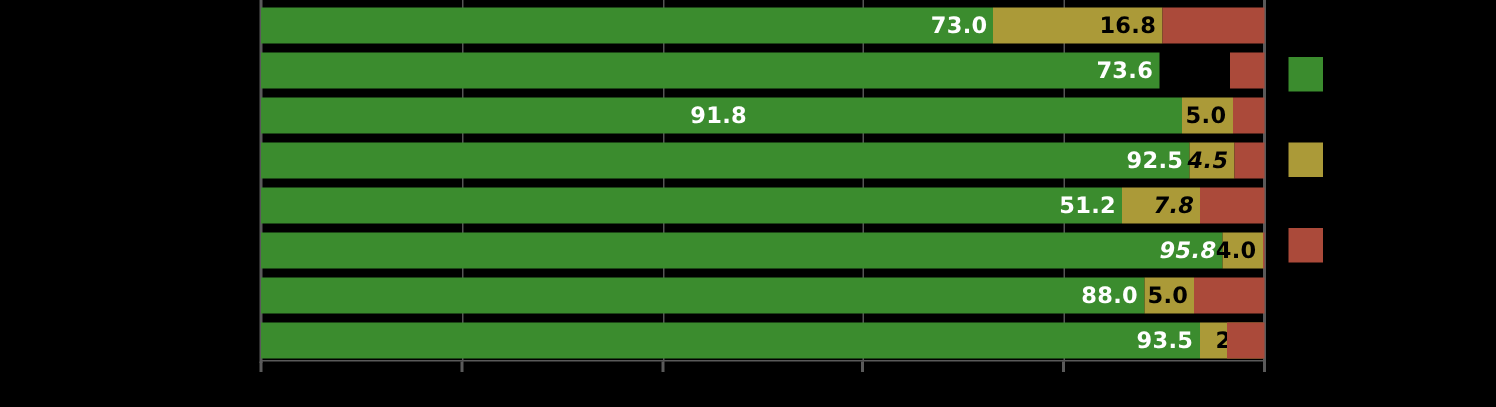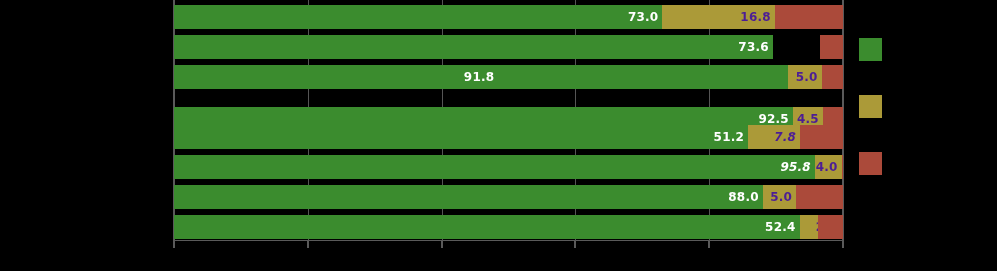--- a/index.html
+++ b/index.html
@@ -82,29 +82,29 @@
     top: 0;
     height: 24px;
     box-sizing: border-box;
     display: flex;
     align-items: center;
     justify-content: flex-end;
     overflow: visible;
   }
 
   .seg-label {
-    font-size: 12px;
+    font-size: 15px;
     font-weight: bold;
     line-height: 1;
     white-space: nowrap;
     padding-right: 4px;
     letter-spacing: 0.2px;
   }
   .seg-label.light { color: #ffffff; }
-  .seg-label.dark  { color: #4c1d95; text-align: right; }
+  .seg-label.dark  { color: #000000; text-align: right; }
 
   .legend {
     position: absolute;
     left: 859px;
     top: 0;
   }
   .legend-item {
     position: absolute;
     display: flex;
     align-items: center;
@@ -156,25 +156,25 @@
       </div>
       <div class="bar-row" style="top: 65px;">
         <div class="seg" style="left: 0px; width: 614.142px; background: rgb(59, 140, 46); justify-content: center;">
           <span class="seg-label light">91.8</span>
         </div>
         <div class="seg" style="left: 614.142px; width: 33.45px; background: rgb(171, 154, 56);">
           <span class="seg-label dark">5.0</span>
         </div>
         <div class="seg" style="left: 647.592px; width: 21.408px; background: rgb(171, 74, 58);"></div>
       </div>
-      <div class="bar-row" style="top: 107px;">
+      <div class="bar-row" style="top: 95px;">
         <div class="seg" style="left: 0px; width: 618.825px; background: rgb(59, 140, 46);">
           <span class="seg-label light">92.5</span>
         </div>
-        <div class="seg" style="left: 618.825px; width: 30.105px; background: rgb(171, 154, 56);">
+        <div class="seg" style="left: 618.825px; width: 30.105px; background: rgb(171, 154, 56); font-style: italic;">
           <span class="seg-label dark">4.5</span>
         </div>
         <div class="seg" style="left: 648.93px; width: 20.07px; background: rgb(171, 74, 58);"></div>
       </div>
       <div class="bar-row" style="top: 125px;">
         <div class="seg" style="left: 0px; width: 574.002px; background: rgb(59, 140, 46);">
           <span class="seg-label light">51.2</span>
         </div>
         <div class="seg" style="left: 574.002px; width: 52.182px; background: rgb(171, 154, 56); font-style: italic;">
           <span class="seg-label dark">7.8</span>
@@ -194,21 +194,21 @@
         <div class="seg" style="left: 0px; width: 588.72px; background: rgb(59, 140, 46);">
           <span class="seg-label light">88.0</span>
         </div>
         <div class="seg" style="left: 588.72px; width: 33.45px; background: rgb(171, 154, 56);">
           <span class="seg-label dark">5.0</span>
         </div>
         <div class="seg" style="left: 622.17px; width: 46.83px; background: rgb(171, 74, 58);"></div>
       </div>
       <div class="bar-row" style="top: 215px;">
         <div class="seg" style="left: 0px; width: 625.515px; background: rgb(59, 140, 46);">
-          <span class="seg-label light">52.4</span>
+          <span class="seg-label light">93.5</span>
         </div>
         <div class="seg" style="left: 625.515px; width: 18.732px; background: rgb(171, 154, 56); padding-left: 42px;">
           <span class="seg-label dark">2.8</span>
         </div>
         <div class="seg" style="left: 644.247px; width: 24.753px; background: rgb(171, 74, 58);"></div>
       </div>
     </div>
 
   <div class="legend" id="legend">
       <div class="legend-item" style="top: 38px;">

